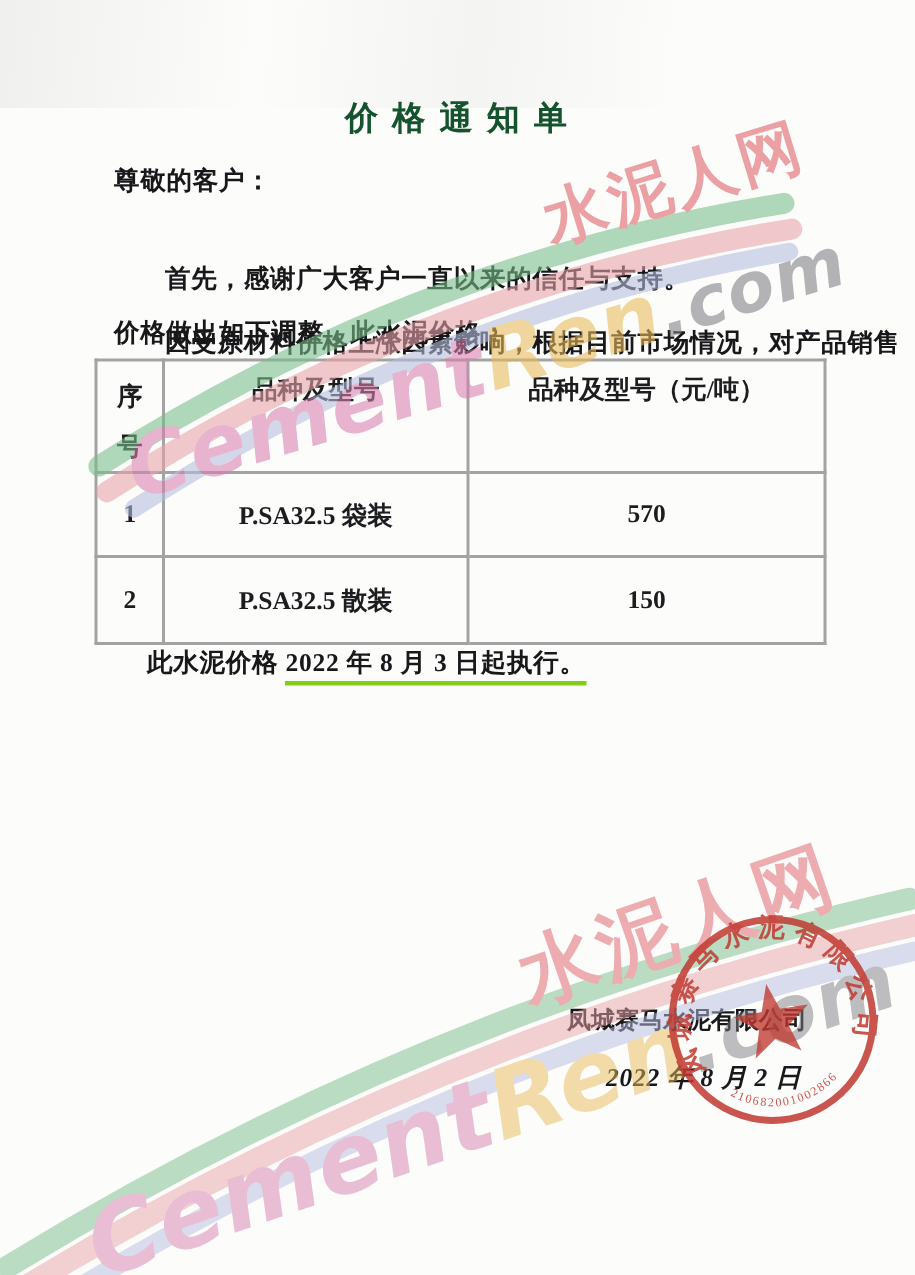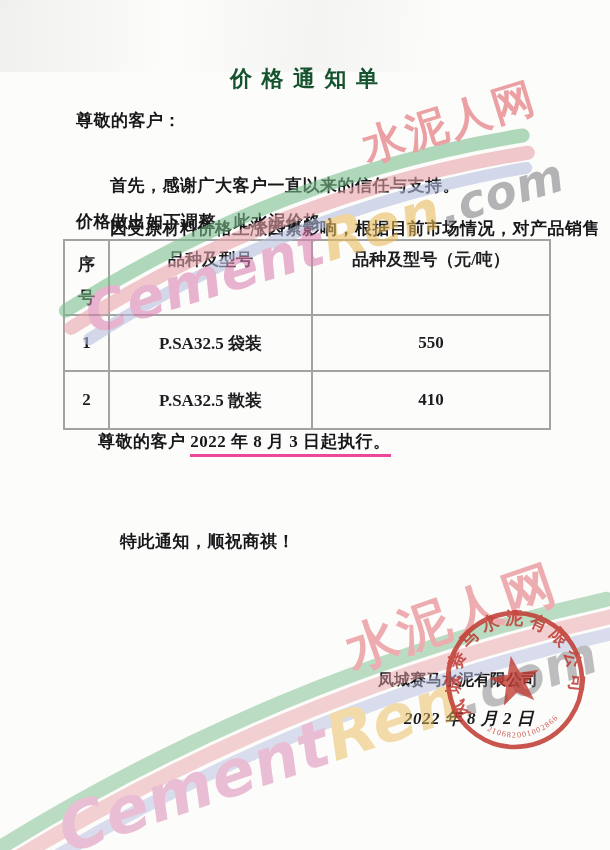--- a/index.html
+++ b/index.html
@@ -19,21 +19,21 @@
   }
   .text-line { position:absolute; z-index:1; font-size:17px; font-weight:600; white-space:nowrap; letter-spacing:.5px; }
   .l-salutation { left:76px;  top:109px; }
   .l-thanks     { left:110px; top:142px;margin-top:32px; }
   .l-reason1    { left:110px; top:176px;margin-top:41px; }
   .l-reason2    { left:76px;  top:210px; }
   .l-effective  { left:98px;  top:430px; }
   .l-closing    { left:120px; top:530px; }
   .l-company    { left:378px; top:670px; font-size:16px; letter-spacing:0; }
   .l-signdate   { left:404px; top:707px;font-style:italic; }
-  .underline-red { border-bottom:3px solid #ec4899; padding-bottom:3px; }
+  .underline-red { border-bottom:3px solid #84cc16; padding-bottom:3px; }
 
   table.price-table {
     position:absolute; left:63px; top:239px; z-index:1;
     border-collapse:collapse; table-layout:fixed; width:486px;
     font-size:17px; font-weight:600; color:#1d1d20;
   }
   .price-table th, .price-table td { border:2px solid #a3a3a3; text-align:center; background:transparent; }
   .price-table th { vertical-align:top; padding:7px 0 2px; font-weight:600; }
   .price-table th.th-no { padding:7px 11px 0; line-height:33px; }
   .price-table thead tr { height:68px; }
@@ -122,33 +122,32 @@
       <tr>
         <th class="th-no">序号</th>
         <th>品种及型号</th>
         <th>品种及型号（元/吨）</th>
       </tr>
     </thead>
     <tbody>
       <tr class="r1">
         <td>1</td>
         <td>P.SA32.5 袋装</td>
-        <td class="price">550</td>
+        <td class="price">570</td>
       </tr>
       <tr class="r2">
         <td>2</td>
         <td>P.SA32.5 散装</td>
-        <td class="price">410</td>
+        <td class="price">150</td>
       </tr>
     </tbody>
   </table>
 
-  <div class="text-line l-effective"><span>尊敬的客户 </span><span class="underline-red">2022 年 8 月 3 日起执行。</span></div>
+  <div class="text-line l-effective"><span>此水泥价格 </span><span class="underline-red">2022 年 8 月 3 日起执行。</span></div>
 
-  <div class="text-line l-closing">特此通知，顺祝商祺！</div>
   <div class="text-line l-company">凤城赛马水泥有限公司</div>
   <div class="text-line l-signdate">2022 年 8 月 2 日</div>
 
   <div class="stamp">
     <svg viewBox="0 0 144 144" aria-hidden="true">
       <defs>
         <path id="seal-arc-top" d="M 24.4 99.5 A 55 55 0 1 1 119.6 99.5"></path>
         <path id="seal-arc-bottom" d="M 15.9 81.9 A 57 57 0 0 0 128.1 81.9"></path>
       </defs>
       <circle cx="72" cy="72" r="66" fill="none" stroke="#c03a31" stroke-width="4.6"></circle>

